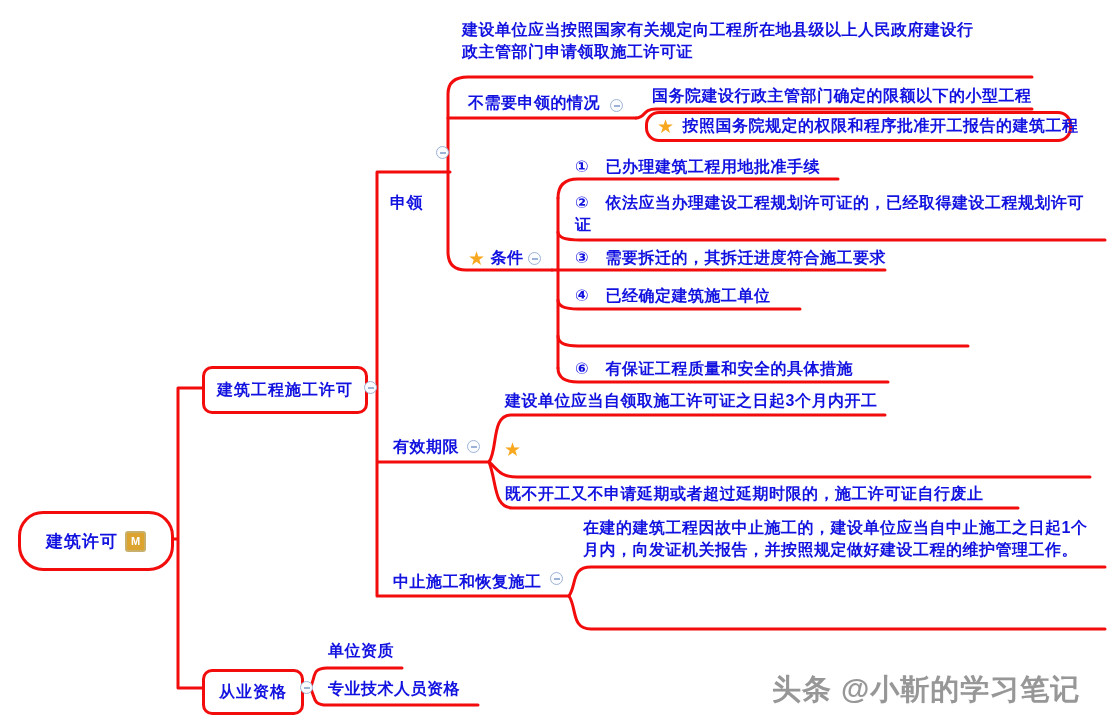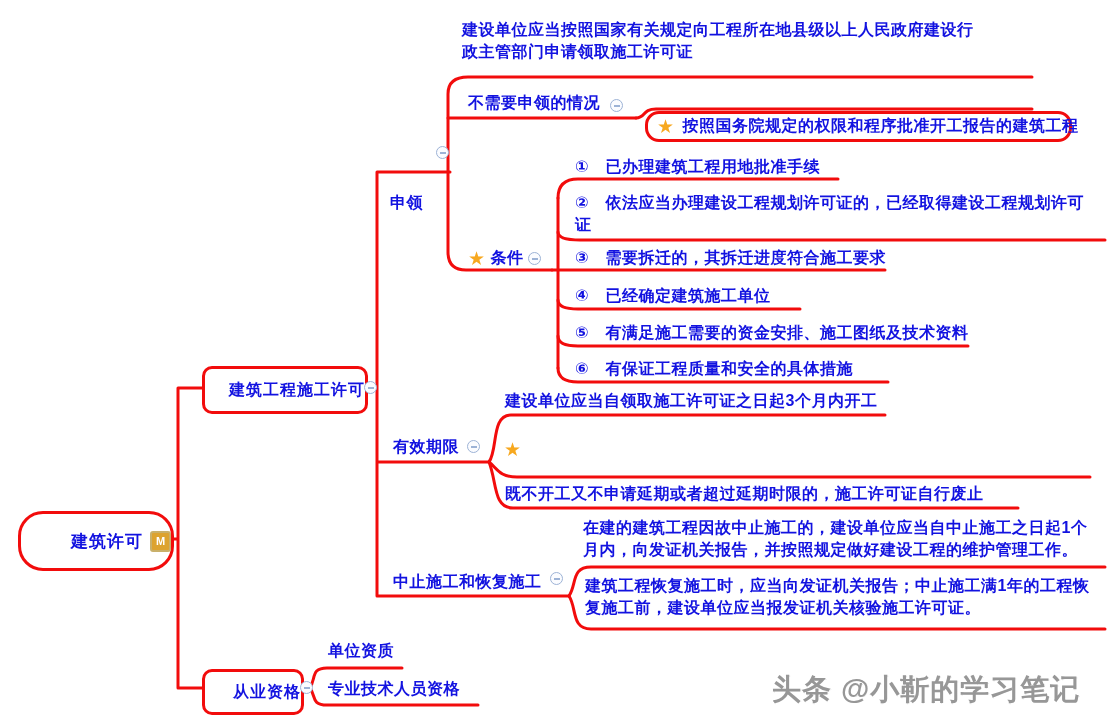--- a/index.html
+++ b/index.html
@@ -7,21 +7,21 @@
     position:relative;width:1109px;height:727px;background:#ffffff;overflow:hidden;
     font-family:"Liberation Sans","DejaVu Sans",sans-serif;
   }
   svg.wires{position:absolute;left:0;top:0;z-index:0;}
   .txt{
     position:absolute;z-index:2;color:#1212e0;font-weight:bold;
     font-size:16px;letter-spacing:.5px;line-height:22px;
   }
   .nowrap{white-space:nowrap;}
   .node{
-    position:absolute;z-index:3;display:flex;align-items:center;justify-content:flex-end;
+    position:absolute;z-index:3;display:flex;align-items:center;justify-content:center;
     border:3px solid #f20c0c;border-radius:12px;background:#fff;
     color:#1212e0;font-weight:bold;font-size:17px;letter-spacing:1px;gap:7px;
   }
   .collapse{
     position:absolute;z-index:4;width:13px;height:13px;box-sizing:border-box;
     border:1px solid #9db3d6;border-radius:50%;background:#fbfcff;
   }
   .collapse::after{
     content:"";position:absolute;left:2.5px;right:2.5px;top:5px;height:1.5px;background:#9db3d6;
   }
@@ -96,50 +96,49 @@
   <div class="collapse" style="left:467px;top:440px;"></div>
   <div class="collapse" style="left:550px;top:572px;"></div>
   <div class="collapse" style="left:300px;top:681px;"></div>
 
   <div class="txt nowrap" style="left:390px;top:144px;margin-top:48px;">申领</div>
 
   <div class="txt" style="left:462px;top:19px;width:520px;">建设单位应当按照国家有关规定向工程所在地县级以上人民政府建设行政主管部门申请领取施工许可证</div>
 
   <div class="txt nowrap" style="left:468px;top:92px;">不需要申领的情况</div>
 
+  <div class="txt nowrap" style="left:652px;top:85px;">国务院建设行政主管部门确定的限额以下的小型工程</div>
 
   <div class="starbox" style="left:645px;top:111px;height:31px;width:427px;">
     <span class="star">★</span>
     <span>按照国务院规定的权限和程序批准开工报告的建筑工程</span>
   </div>
 
   <div class="txt nowrap" style="left:468px;top:247px;display:flex;align-items:center;gap:5px;">
     <span class="star">★</span>
     <span>条件</span>
   </div>
 
   <div class="txt nowrap" style="left:575px;top:156px;">①　已办理建筑工程用地批准手续</div>
   <div class="txt" style="left:575px;top:192px;width:525px;">②　依法应当办理建设工程规划许可证的，已经取得建设工程规划许可证</div>
   <div class="txt nowrap" style="left:575px;top:247px;">③　需要拆迁的，其拆迁进度符合施工要求</div>
   <div class="txt nowrap" style="left:575px;top:285px;">④　已经确定建筑施工单位</div>
-  <div class="txt nowrap" style="left:575px;top:322px;">⑤　有满足施工需要的资金安排、施工图纸及技术资料</div>
   <div class="txt nowrap" style="left:575px;top:358px;">⑥　有保证工程质量和安全的具体措施</div>
 
   <div class="txt nowrap" style="left:393px;top:436px;">有效期限</div>
 
   <div class="txt nowrap" style="left:505px;top:390px;">建设单位应当自领取施工许可证之日起3个月内开工</div>
 
   <span class="star abs" style="left:504px;top:440px;">★</span>
 
   <div class="txt nowrap" style="left:505px;top:483px;">既不开工又不申请延期或者超过延期时限的，施工许可证自行废止</div>
 
   <div class="txt nowrap" style="left:393px;top:571px;">中止施工和恢复施工</div>
 
   <div class="txt" style="left:583px;top:517px;width:520px;">在建的建筑工程因故中止施工的，建设单位应当自中止施工之日起1个月内，向发证机关报告，并按照规定做好建设工程的维护管理工作。</div>
 
-  <div class="txt" style="left:585px;top:575px;width:520px;">建筑工程恢复施工时，应当向发证机关报告；中止施工满1年的工程恢复施工前，建设单位应当报发证机关核验施工许可证。</div>
 
   <div class="txt nowrap" style="left:328px;top:640px;">单位资质</div>
   <div class="txt nowrap" style="left:328px;top:678px;">专业技术人员资格</div>
 
   <div class="watermark" style="left:772px;top:670px;">头条 @小靳的学习笔记</div>
 
 </div>
 
 </body></html>

